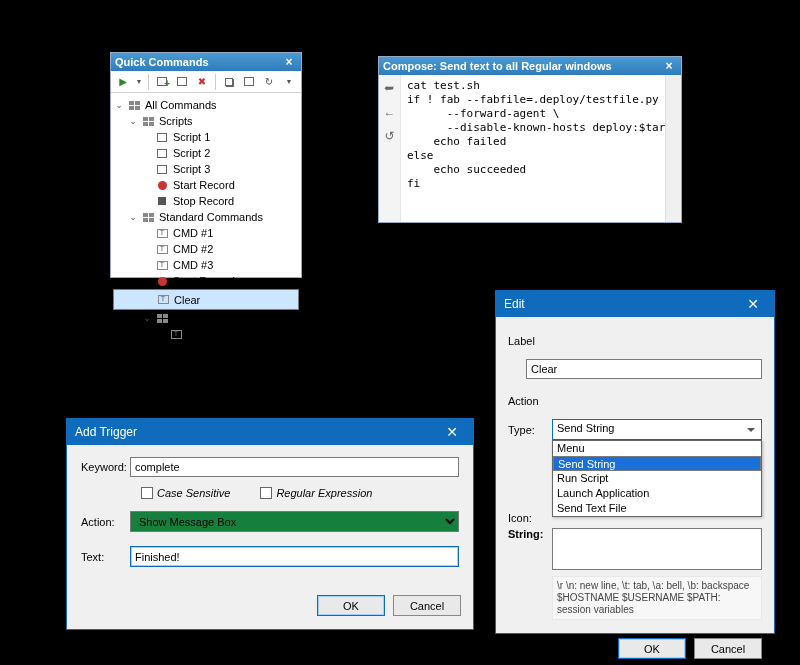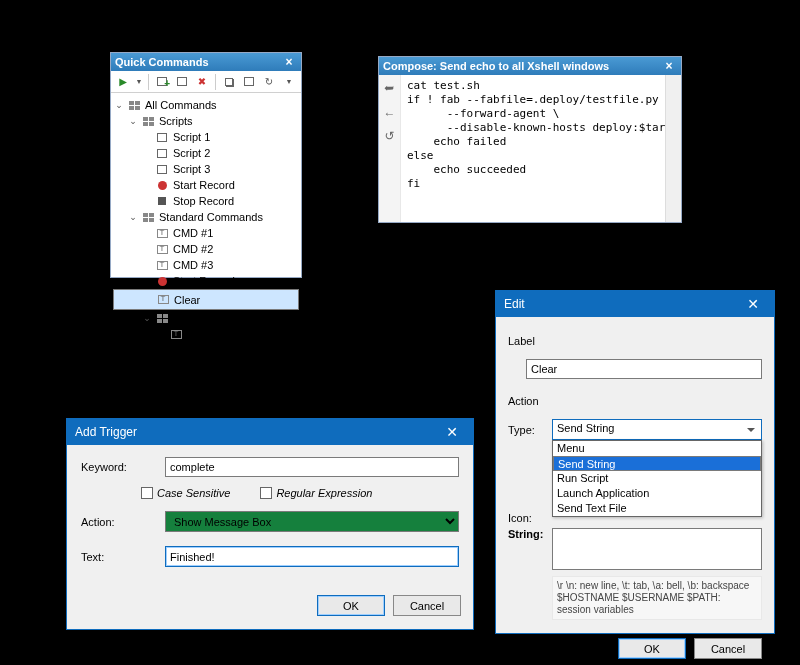--- a/index.html
+++ b/index.html
@@ -126,21 +126,21 @@
     font-family: Consolas, monospace;
     font-size: 11px;
     white-space: pre;
     line-height: 14px;
     overflow: auto;
   }
   
   .dlg-body { padding: 12px 14px 10px 14px; }
   .form-row { display: flex; align-items: center; margin-bottom: 10px; }
   .form-row.top { align-items: flex-start; }
-  .form-label { width: 84px; }
+  .form-label { width: 49px; }
   .txt {
     flex: 1;
     border: 1px solid #7a7a7a;
     background: #fff;
     height: 20px;
     padding: 1px 4px;
     font: inherit;
   }
   .txt.hi { border-color: #0f6cbd; box-shadow: 0 0 0 1px #9ecfff inset; height: 21px; }
   .sel {
@@ -372,21 +372,21 @@
         <span class="tree-ico">
           <span class="ico-T"></span>
         </span>
         <span class="tree-label">Text Send 01</span>
       </div>
   </div>
 </div>
 
 <div class="panel" style="left:378px; top:56px; width:304px; height:167px;">
   <div class="titlebar">
-    <span class="title-text">Compose: Send echo to all Xshell windows</span>
+    <span class="title-text">Compose: Send text to all Regular windows</span>
     <span class="close-x">×</span>
   </div>
   <div class="compose-body">
     <div class="compose-gutter">
       <span style="transform:scaleX(-1);">➥</span>
       <span>←</span>
       <span>↺</span>
     </div>
     <div class="compose-text">cat test.sh
 if ! fab --fabfile=.deploy/testfile.py \

